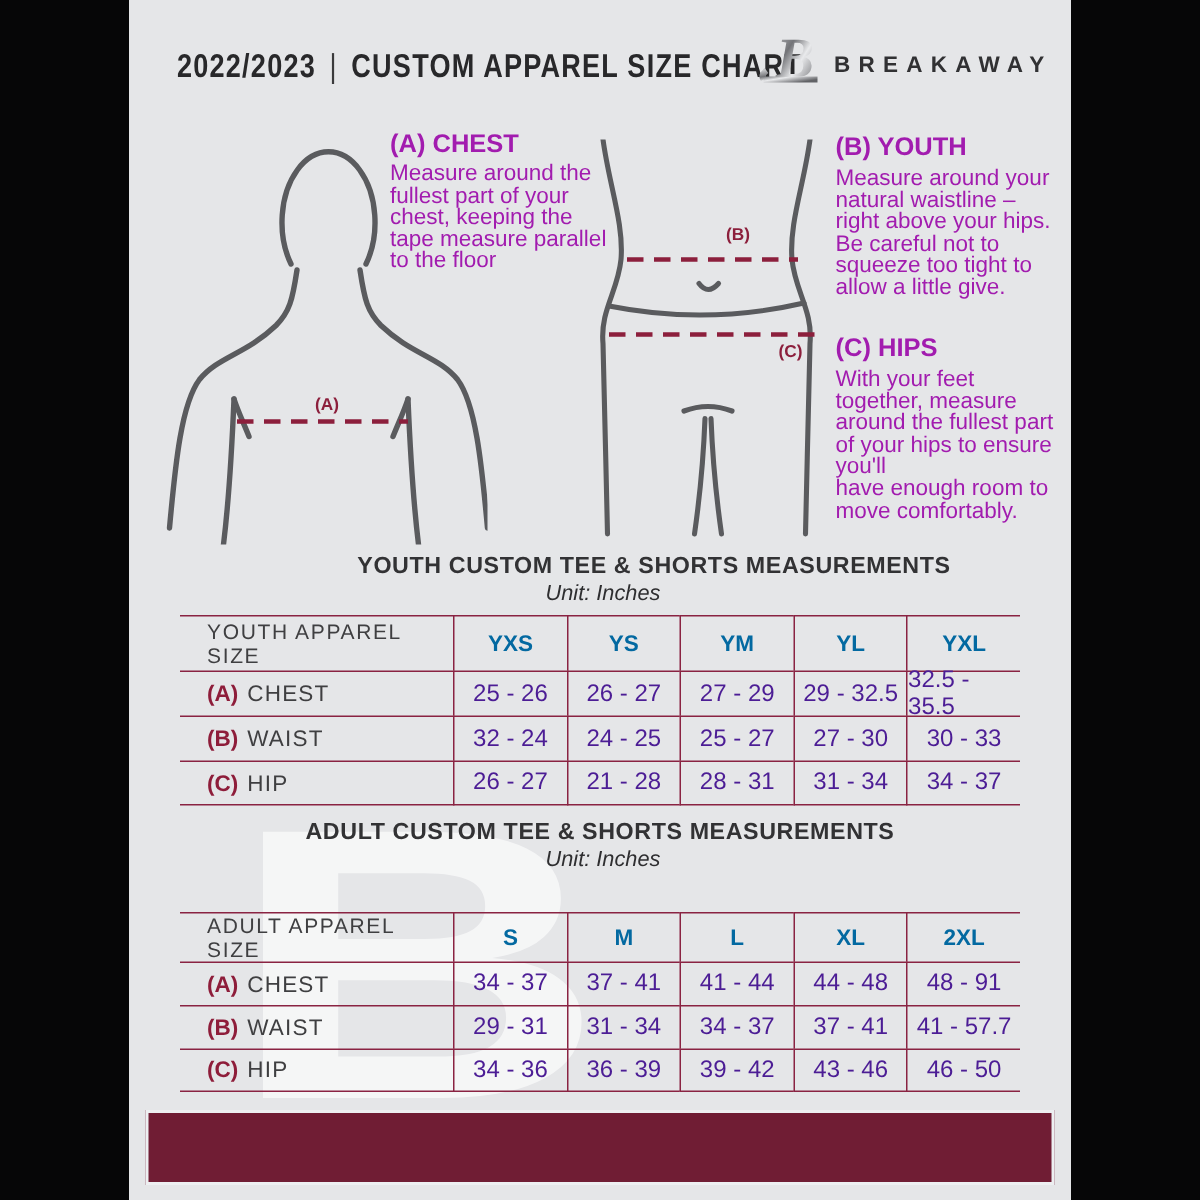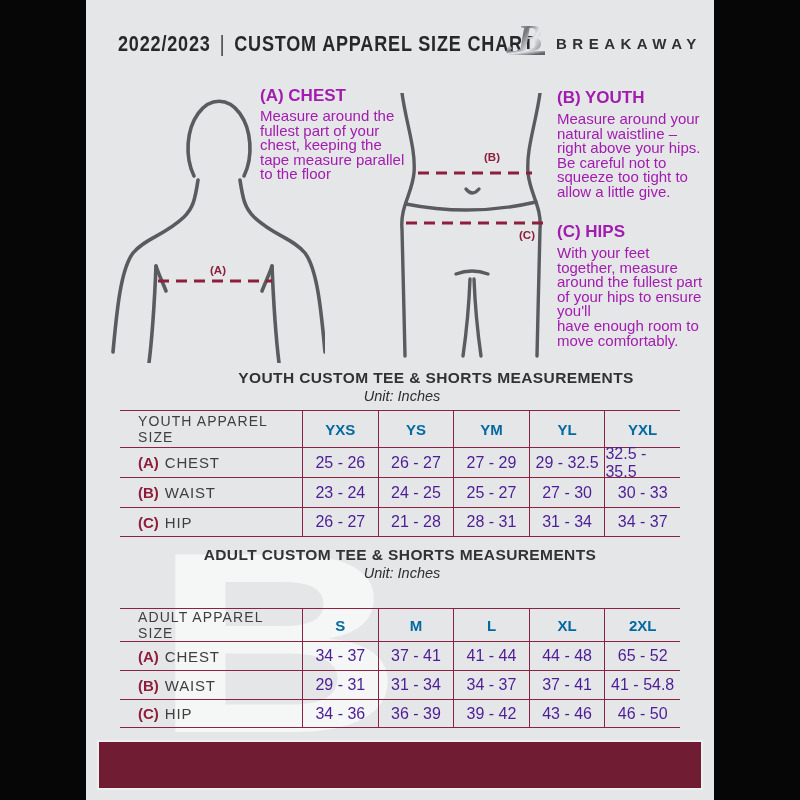--- a/index.html
+++ b/index.html
@@ -196,21 +196,21 @@
     <div class="cell">25 - 26</div>
     <div class="cell">26 - 27</div>
     <div class="cell">27 - 29</div>
     <div class="cell">29 - 32.5</div>
     <div class="cell">32.5 - 35.5</div>
 
     <div class="cell first-col row-label">
         <span class="letter">(B)</span>
         <span>WAIST</span>
       </div>
-    <div class="cell">23 - 24</div>
+    <div class="cell">32 - 24</div>
     <div class="cell">24 - 25</div>
     <div class="cell">25 - 27</div>
     <div class="cell">27 - 30</div>
     <div class="cell">30 - 33</div>
 
     <div class="cell first-col row-label last-row">
         <span class="letter">(C)</span>
         <span>HIP</span>
       </div>
     <div class="cell last-row">26 - 27</div>
@@ -232,31 +232,31 @@
     <div class="cell h hdr">2XL</div>
 
     <div class="cell first-col row-label">
         <span class="letter">(A)</span>
         <span>CHEST</span>
       </div>
     <div class="cell">34 - 37</div>
     <div class="cell">37 - 41</div>
     <div class="cell">41 - 44</div>
     <div class="cell">44 - 48</div>
-    <div class="cell">65 - 52</div>
+    <div class="cell">48 - 91</div>
 
     <div class="cell first-col row-label">
         <span class="letter">(B)</span>
         <span>WAIST</span>
       </div>
     <div class="cell">29 - 31</div>
     <div class="cell">31 - 34</div>
     <div class="cell">34 - 37</div>
     <div class="cell">37 - 41</div>
-    <div class="cell">41 - 54.8</div>
+    <div class="cell">41 - 57.7</div>
 
     <div class="cell first-col row-label last-row">
         <span class="letter">(C)</span>
         <span>HIP</span>
       </div>
     <div class="cell last-row">34 - 36</div>
     <div class="cell last-row">36 - 39</div>
     <div class="cell last-row">39 - 42</div>
     <div class="cell last-row">43 - 46</div>
     <div class="cell last-row">46 - 50</div>

